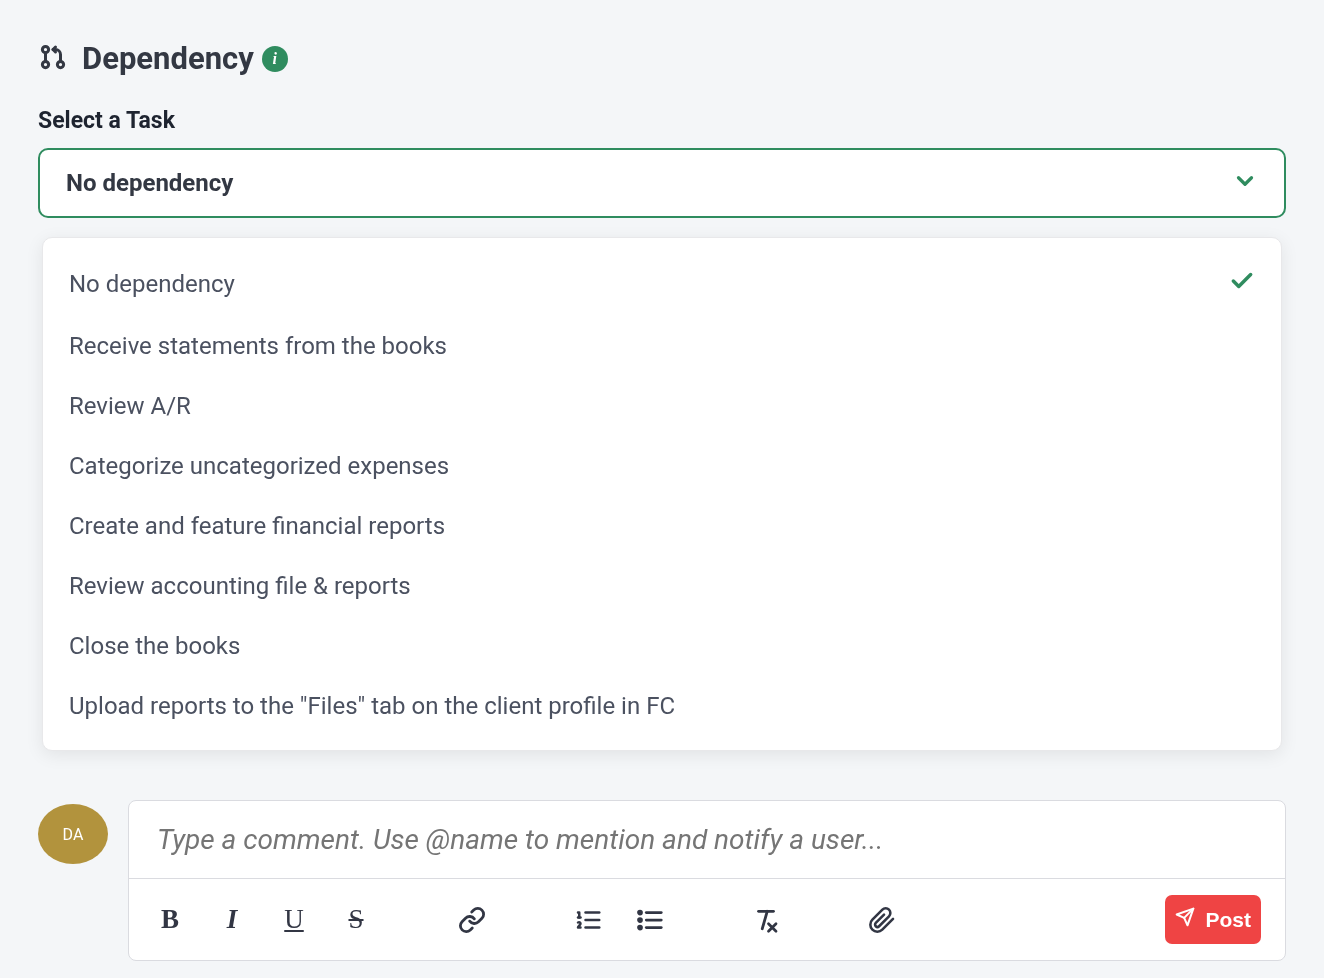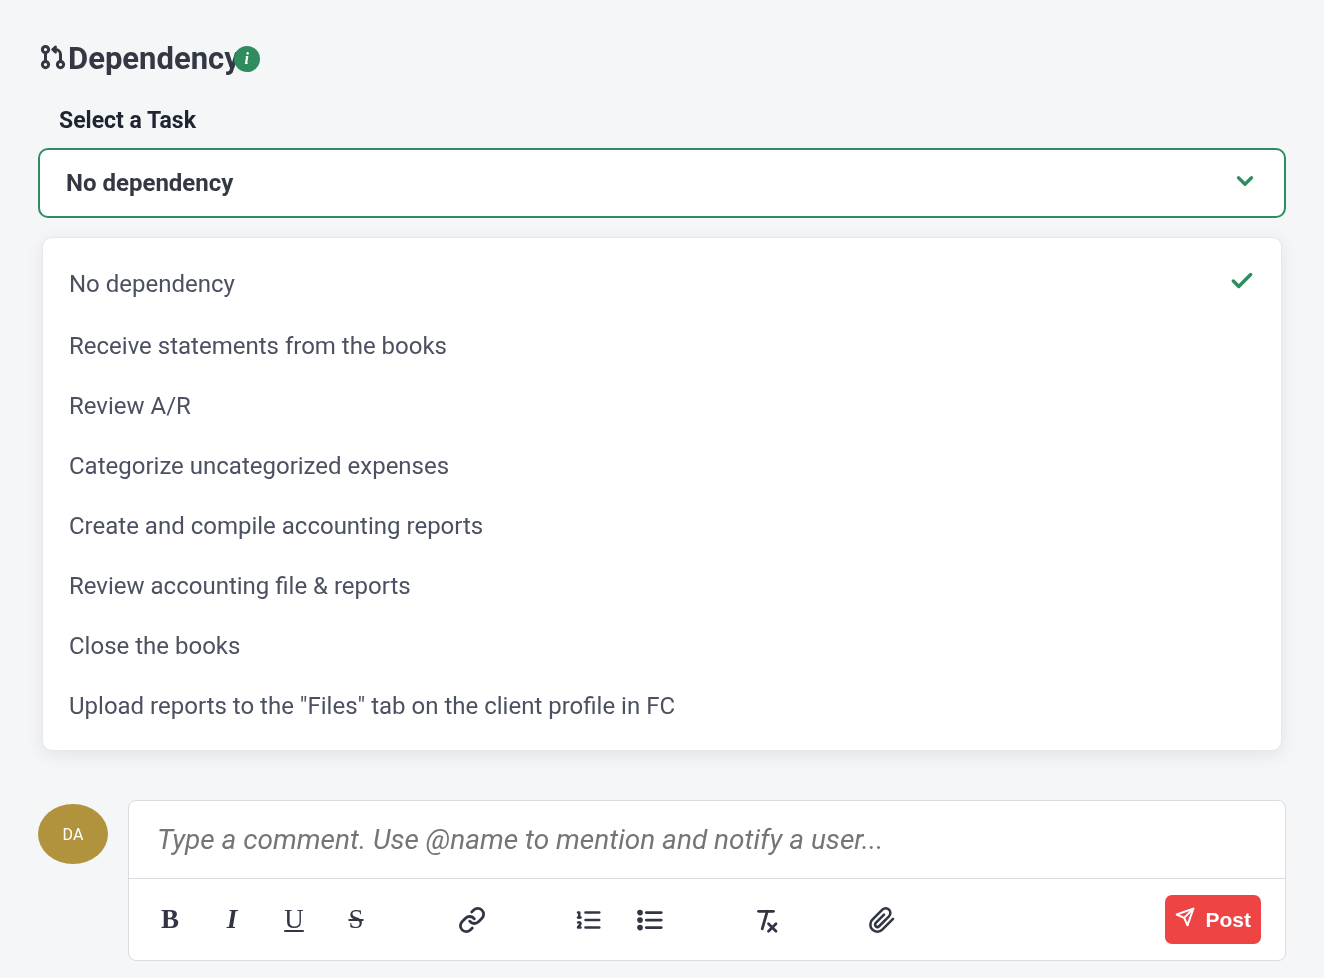--- a/index.html
+++ b/index.html
@@ -10,20 +10,21 @@
   height: 978px;
   overflow: hidden;
   position: relative;
 }
 .container {
   padding: 40px 38px;
 }
 .section-header {
   display: flex;
   align-items: center;
+  gap: 14px;
   margin-bottom: 30px;
 }
 .dep-icon {
   color: #333843;
 }
 .section-title {
   font-size: 31px;
   font-weight: 700;
   color: #333843;
 }
@@ -40,21 +41,20 @@
   font-style: italic;
   font-weight: 700;
   font-size: 16px;
   margin-left: -6px;
 }
 .field-label {
   font-size: 23px;
   font-weight: 700;
   color: #1e2430;
   margin-bottom: 14px;
-  margin-left: 21px;
 }
 .select-box {
   width: 100%;
   border: 2px solid #2f8c5f;
   border-radius: 10px;
   background: #fff;
   padding: 18px 26px;
   display: flex;
   align-items: center;
   justify-content: space-between;
@@ -211,21 +211,21 @@
     <div class="option">
       <span>Receive statements from the books</span>
     </div>
     <div class="option">
       <span>Review A/R</span>
     </div>
     <div class="option">
       <span>Categorize uncategorized expenses</span>
     </div>
     <div class="option">
-      <span>Create and compile accounting reports</span>
+      <span>Create and feature financial reports</span>
     </div>
     <div class="option">
       <span>Review accounting file &amp; reports</span>
     </div>
     <div class="option">
       <span>Close the books</span>
     </div>
     <div class="option">
       <span>Upload reports to the "Files" tab on the client profile in FC</span>
     </div>

